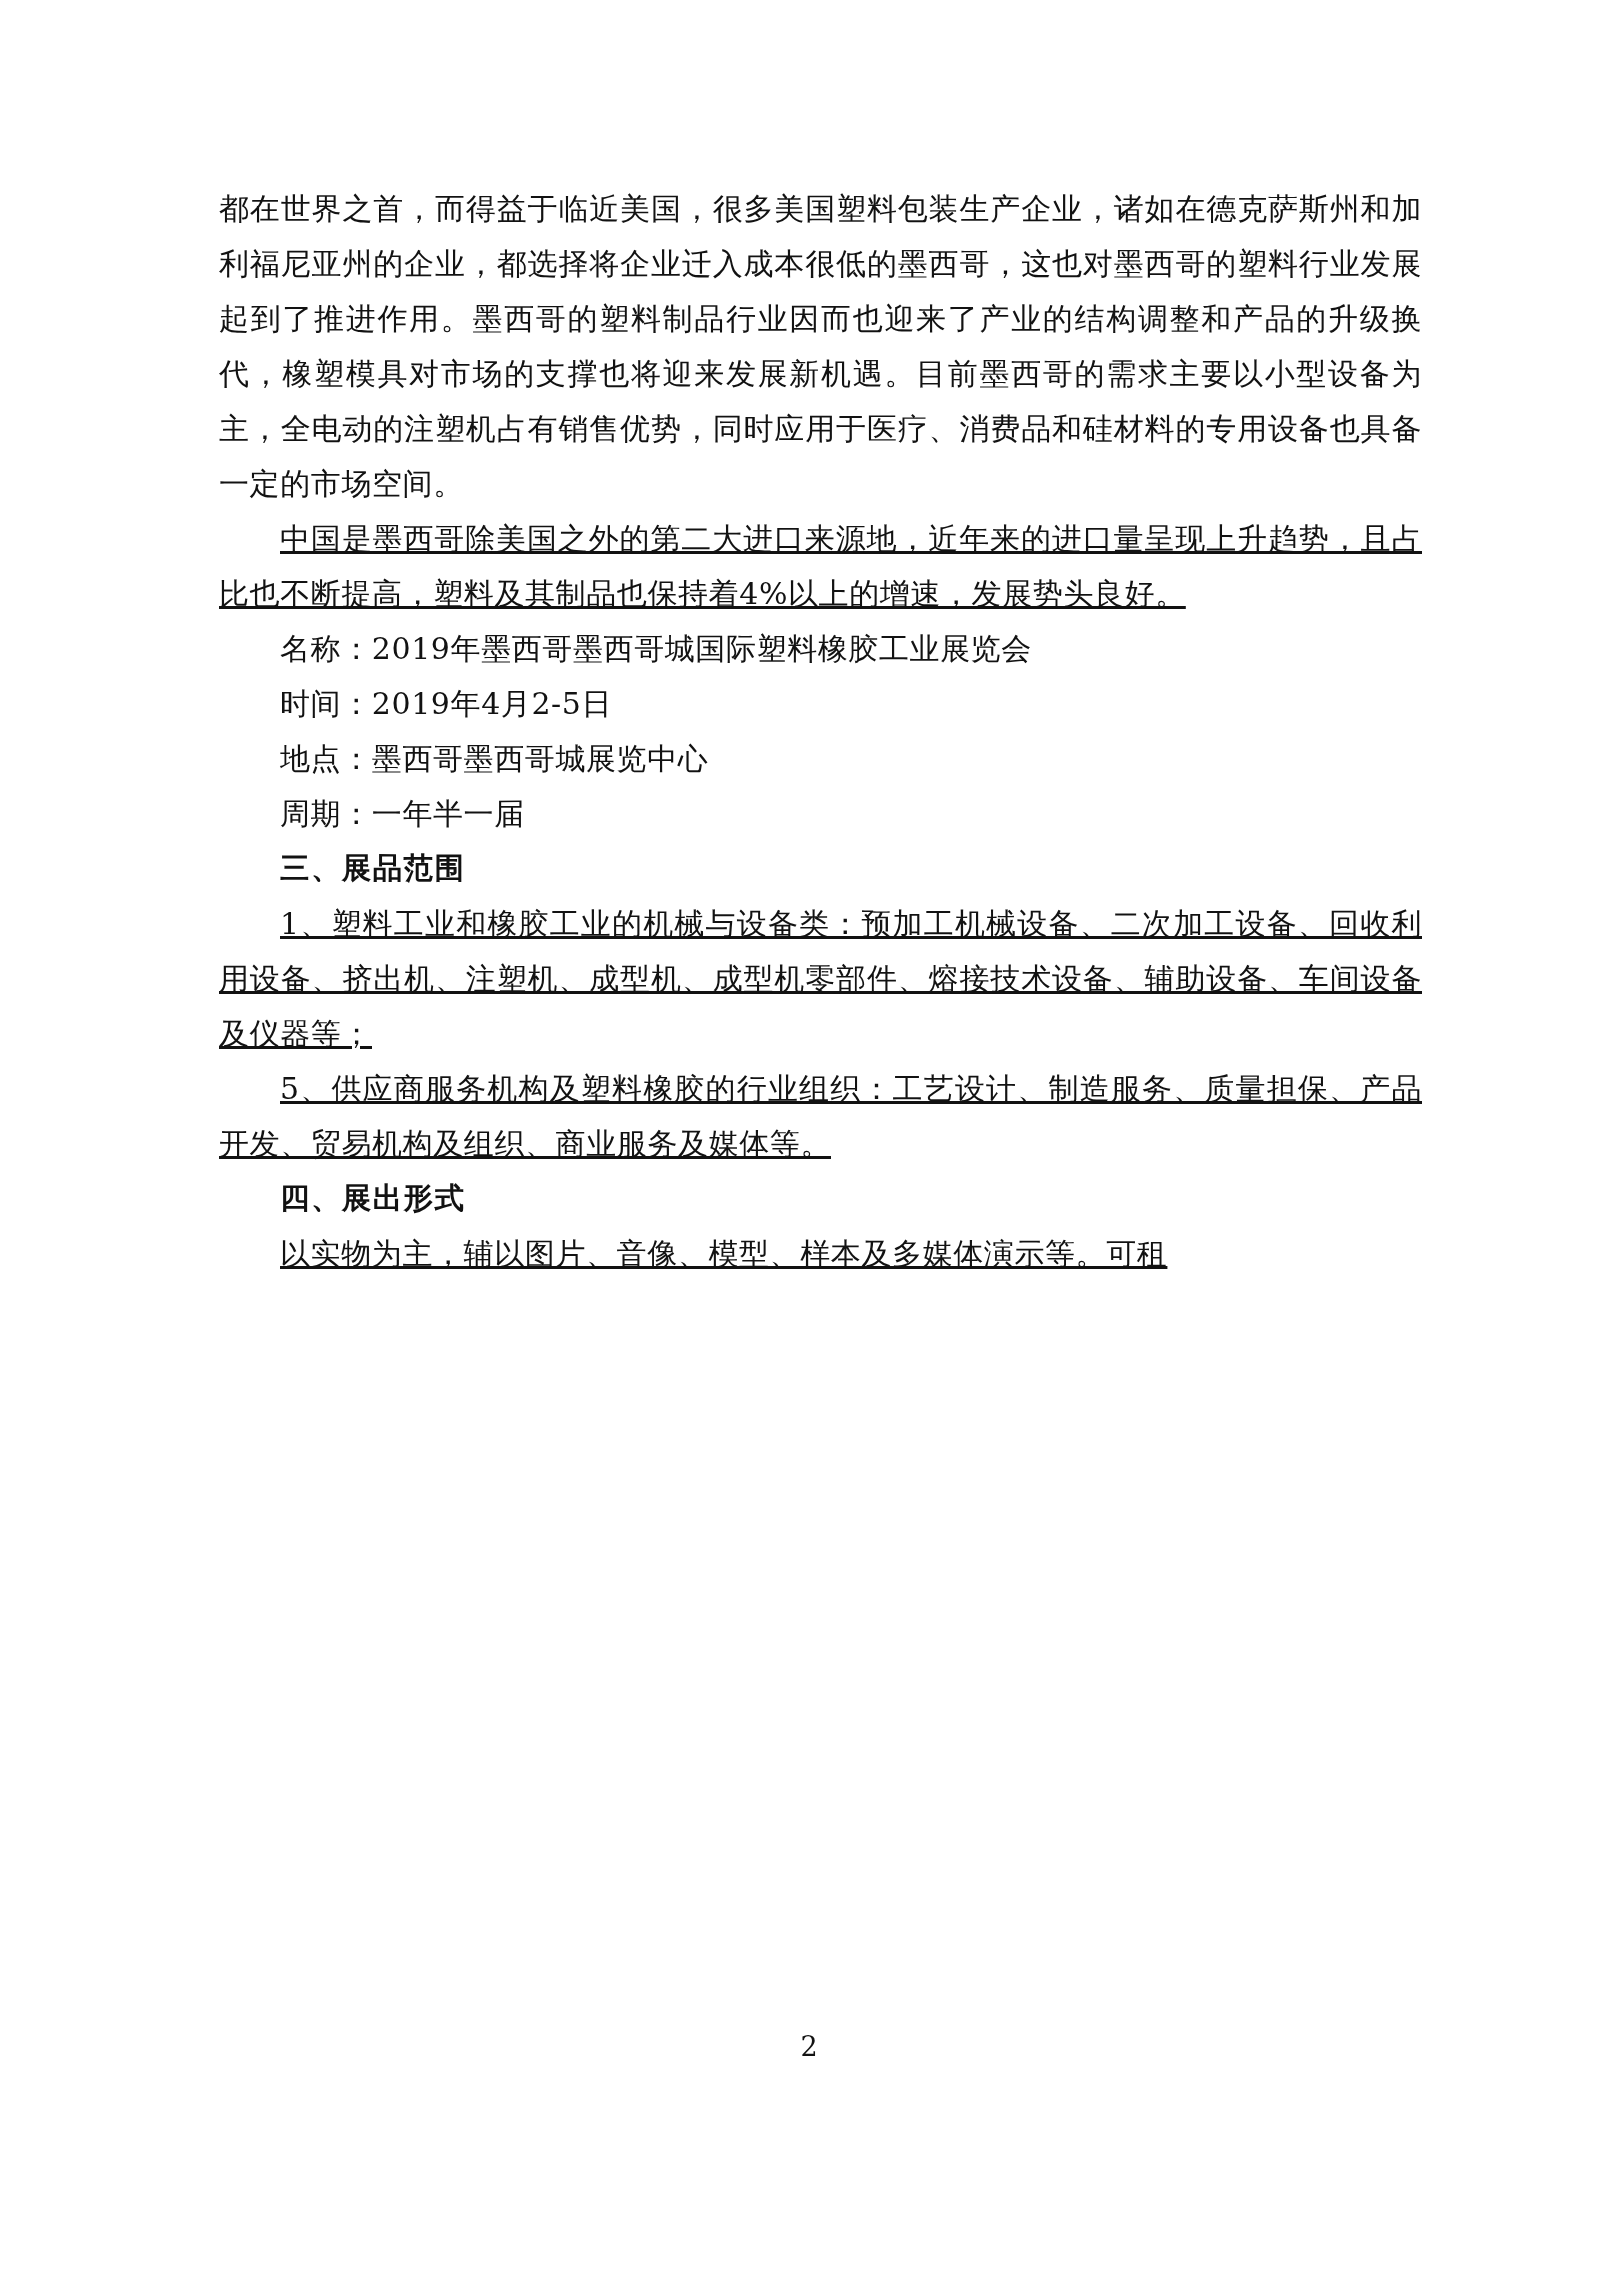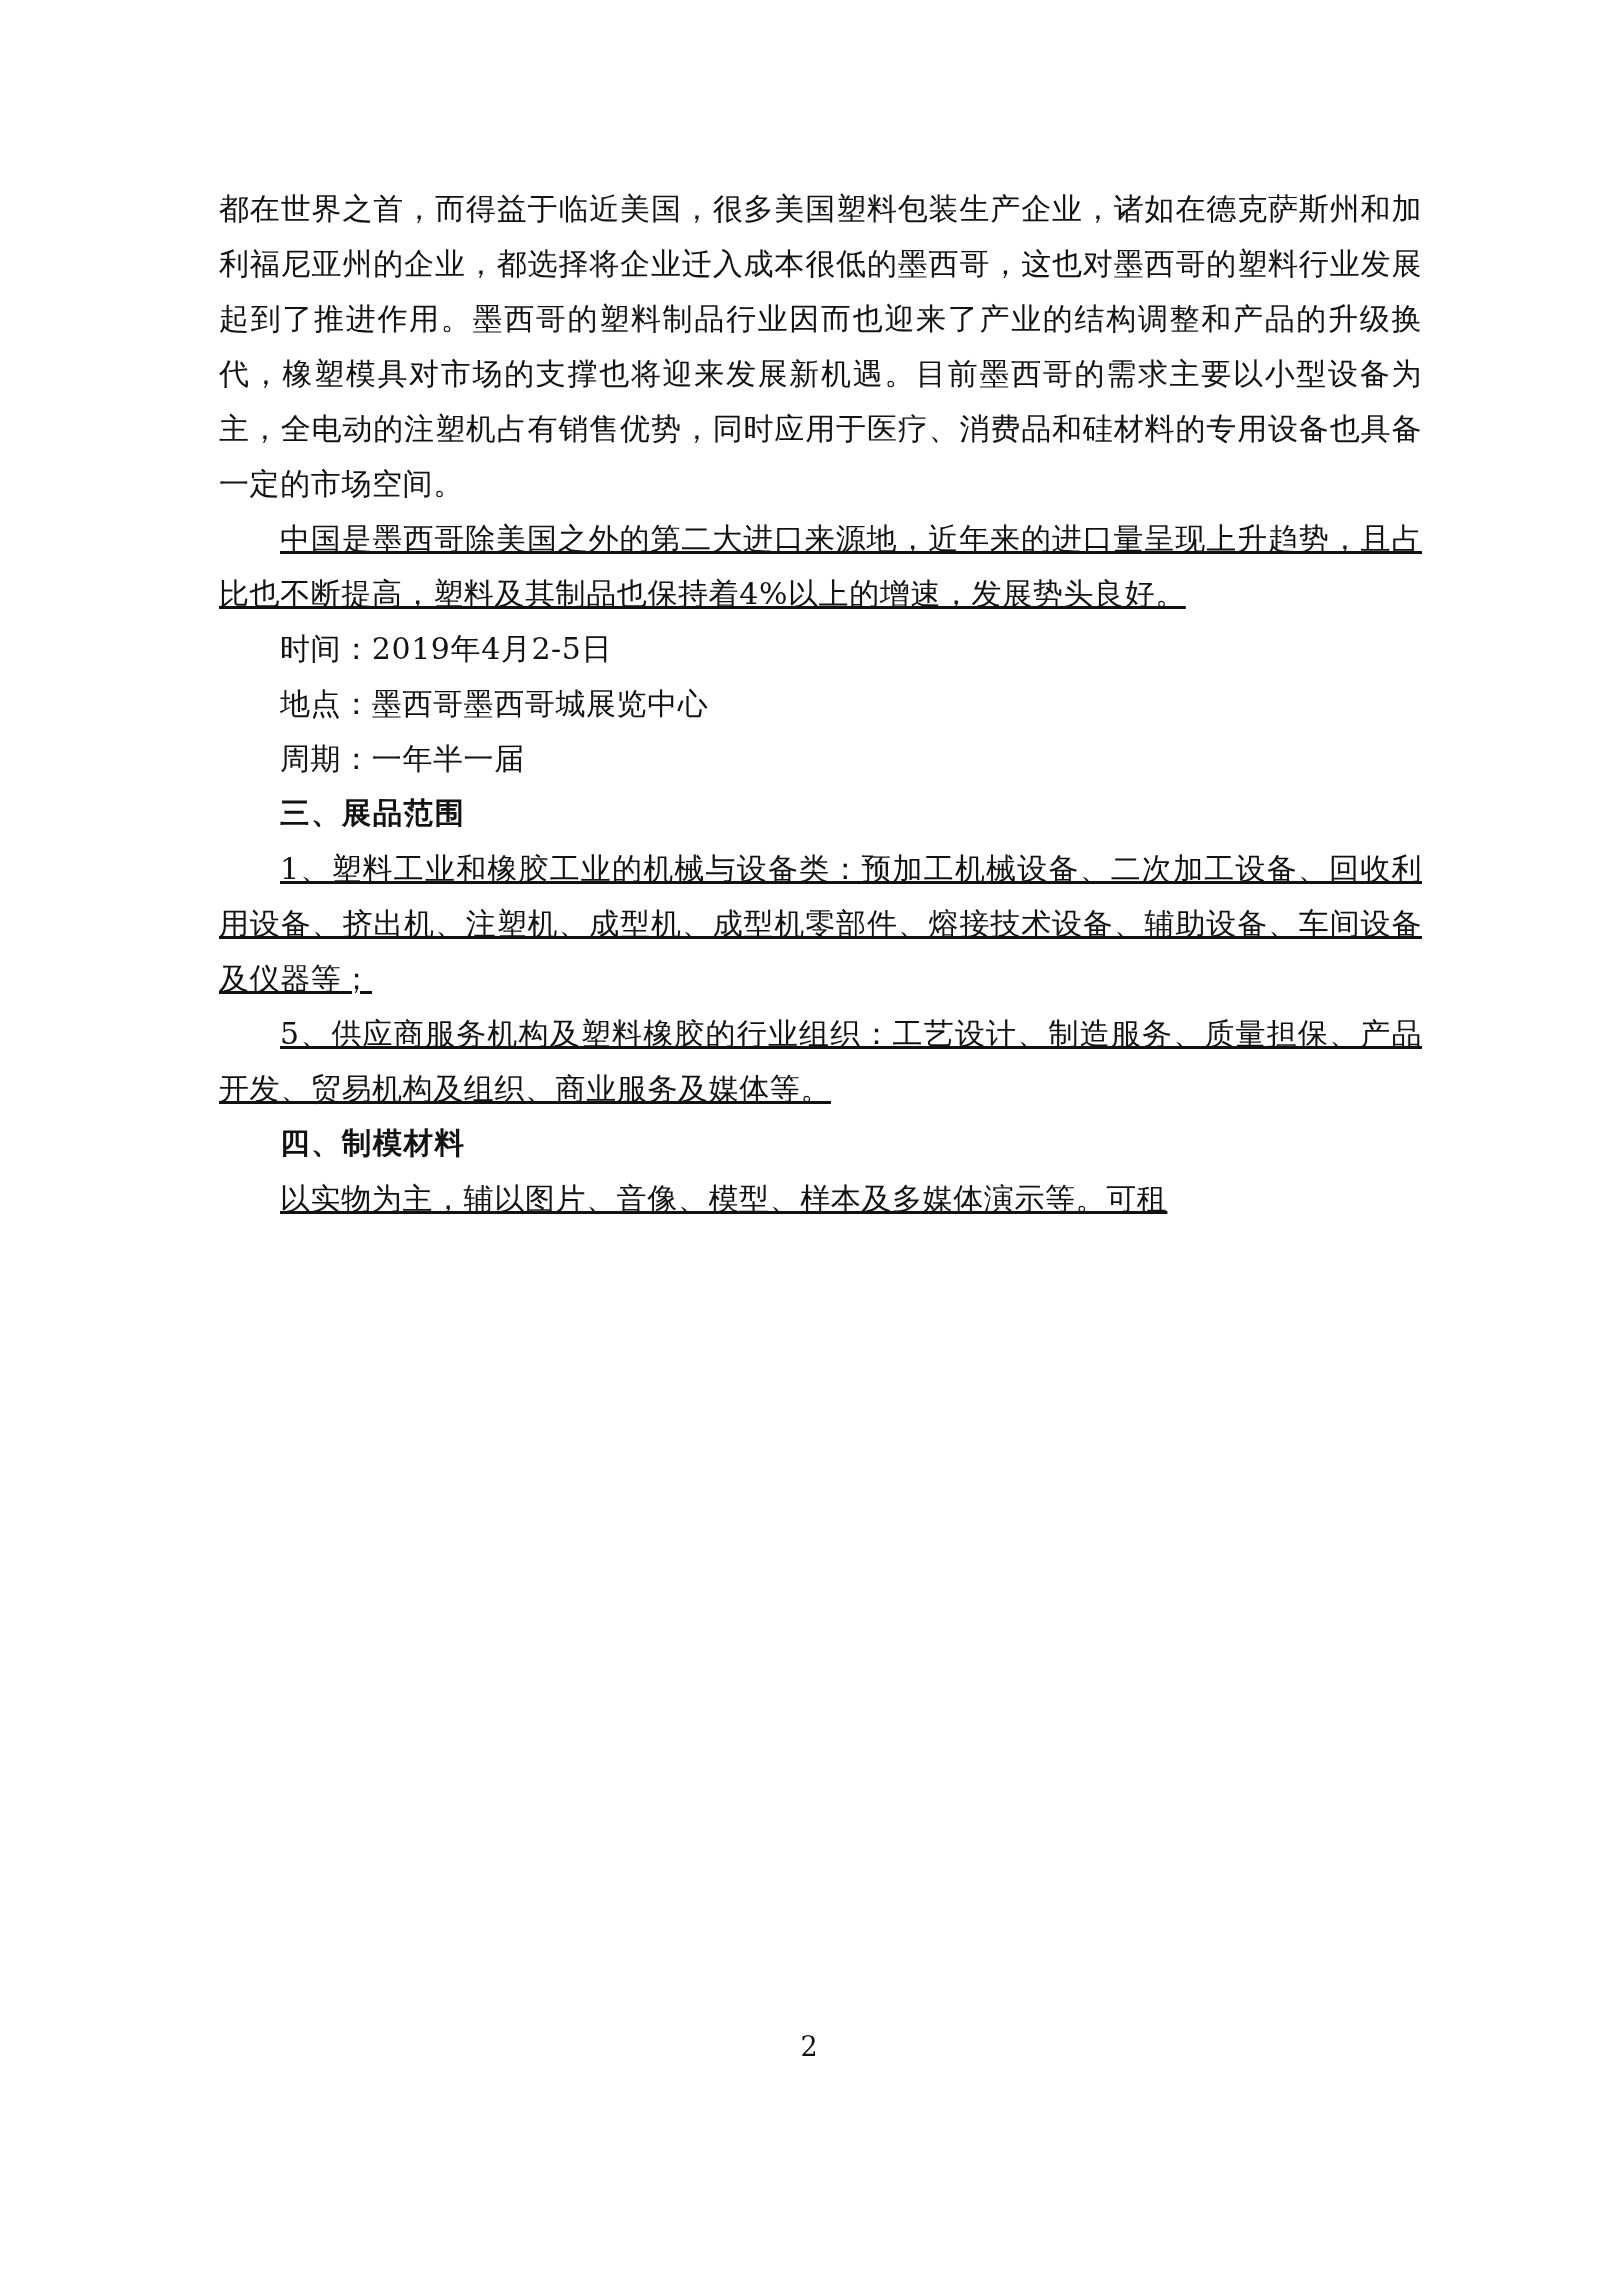--- a/index.html
+++ b/index.html
@@ -66,29 +66,30 @@
 <body>
 
 <div class="page">
   <div class="doc-body">
 
     <p class="body-par">都在世界之首，而得益于临近美国，很多美国塑料包装生产企业，诸如在德克萨斯州和加利福尼亚州的企业，都选择将企业迁入成本很低的墨西哥，这也对墨西哥的塑料行业发展起到了推进作用。墨西哥的塑料制品行业因而也迎来了产业的结构调整和产品的升级换代，橡塑模具对市场的支撑也将迎来发展新机遇。目前墨西哥的需求主要以小型设备为主，全电动的注塑机占有销售优势，同时应用于医疗、消费品和硅材料的专用设备也具备一定的市场空间。</p>
 
     <p class="indent2">中国是墨西哥除美国之外的第二大进口来源地，近年来的进口量呈现上升趋势，且占比也不断提高，塑料及其制品也保持着4%以上的增速，发展势头良好。</p>
 
 
+    <p class="info-line">名称：2019年墨西哥墨西哥城国际塑料橡胶工业展览会</p>
     <p class="info-line">时间：2019年4月2-5日</p>
     <p class="info-line">地点：墨西哥墨西哥城展览中心</p>
     <p class="info-line">周期：一年半一届</p>
 
     <p class="indent-heading heading">三、展品范围</p>
 
     <p class="indent2">1、塑料工业和橡胶工业的机械与设备类：预加工机械设备、二次加工设备、回收利用设备、挤出机、注塑机、成型机、成型机零部件、熔接技术设备、辅助设备、车间设备及仪器等；</p>
     <p class="indent2">5、供应商服务机构及塑料橡胶的行业组织：工艺设计、制造服务、质量担保、产品开发、贸易机构及组织、商业服务及媒体等。</p>
 
-    <p class="indent-heading heading">四、制模材料</p>
+    <p class="indent-heading heading">四、展出形式</p>
 
     <p class="indent2">以实物为主，辅以图片、音像、模型、样本及多媒体演示等。可租</p>
 
   </div>
   <div class="page-number">2</div>
 </div>
 
 
 </body></html>

